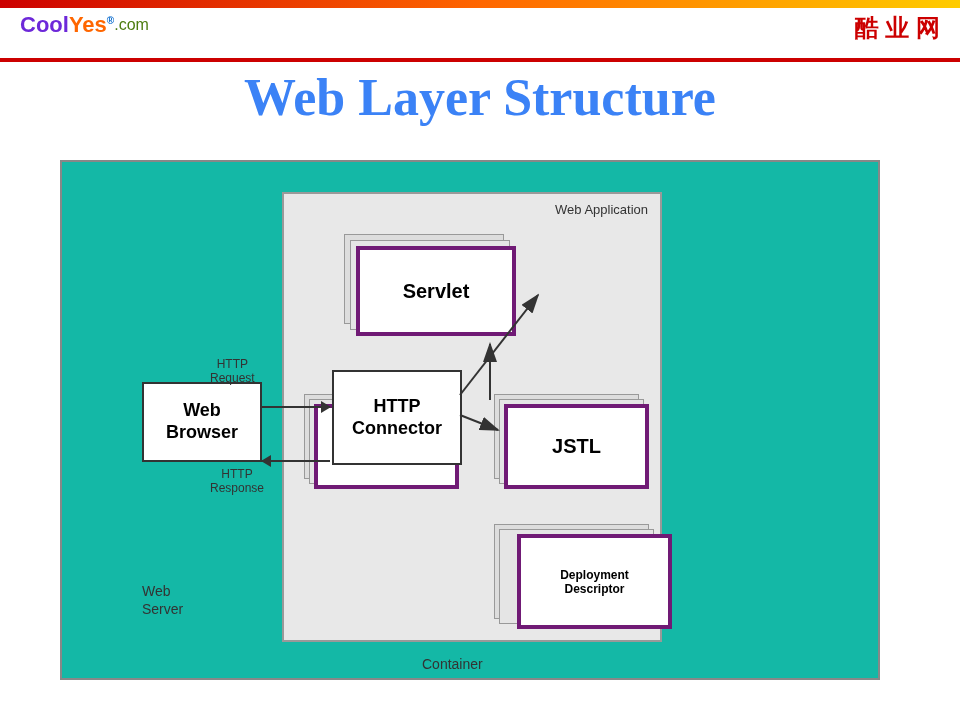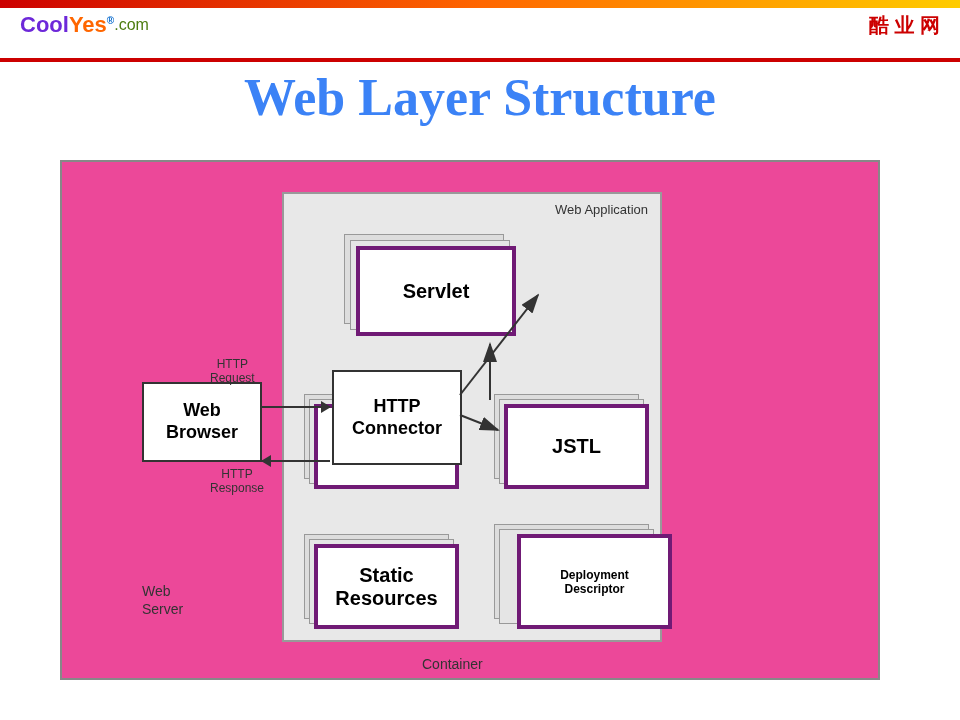--- a/index.html
+++ b/index.html
@@ -44,21 +44,21 @@
       font-size: 16px;
       color: #4d7c0f;
       margin-left: 0;
     }
 
     
     .chinese-logo {
       position: absolute;
       top: 12px;
       right: 20px;
-      font-size: 20px;
+      font-size: 24px;
       font-weight: bold;
       color: #cc0000;
     }
 
     
     .logo-underline {
       position: absolute;
       top: 58px;
       left: 0;
       width: 100%;
@@ -80,21 +80,21 @@
     }
 
     
     .diagram-container {
       position: absolute;
       top: 160px;
       left: 60px;
       width: 820px;
       height: 520px;
       border: 2px solid #888;
-      background: #ec4899;
+      background: #14b8a6;
     }
 
     
     .web-server-label {
       position: absolute;
       bottom: 60px;
       left: 80px;
       font-size: 14px;
       color: #333;
       line-height: 1.3;
@@ -401,28 +401,20 @@
     </div>
 
     <div class="jstl-group card-stack">
       <div class="card-back2"></div>
       <div class="card-back1"></div>
       <div class="card-front">
         <span>JSTL</span>
       </div>
     </div>
 
-    <div class="static-group card-stack">
-      <div class="card-back2"></div>
-      <div class="card-back1"></div>
-      <div class="card-front">
-        <span style="white-space:pre-line; text-align:center;">Static
-Resources</span>
-      </div>
-    </div>
 
     <div class="deploy-group card-stack">
       <div class="card-back2"></div>
       <div class="card-back1"></div>
       <div class="card-front" style="font-size:12px;margin-left:13px;">
         <span style="white-space:pre-line; text-align:center;">Deployment
 Descriptor</span>
       </div>
     </div>
   </div>

